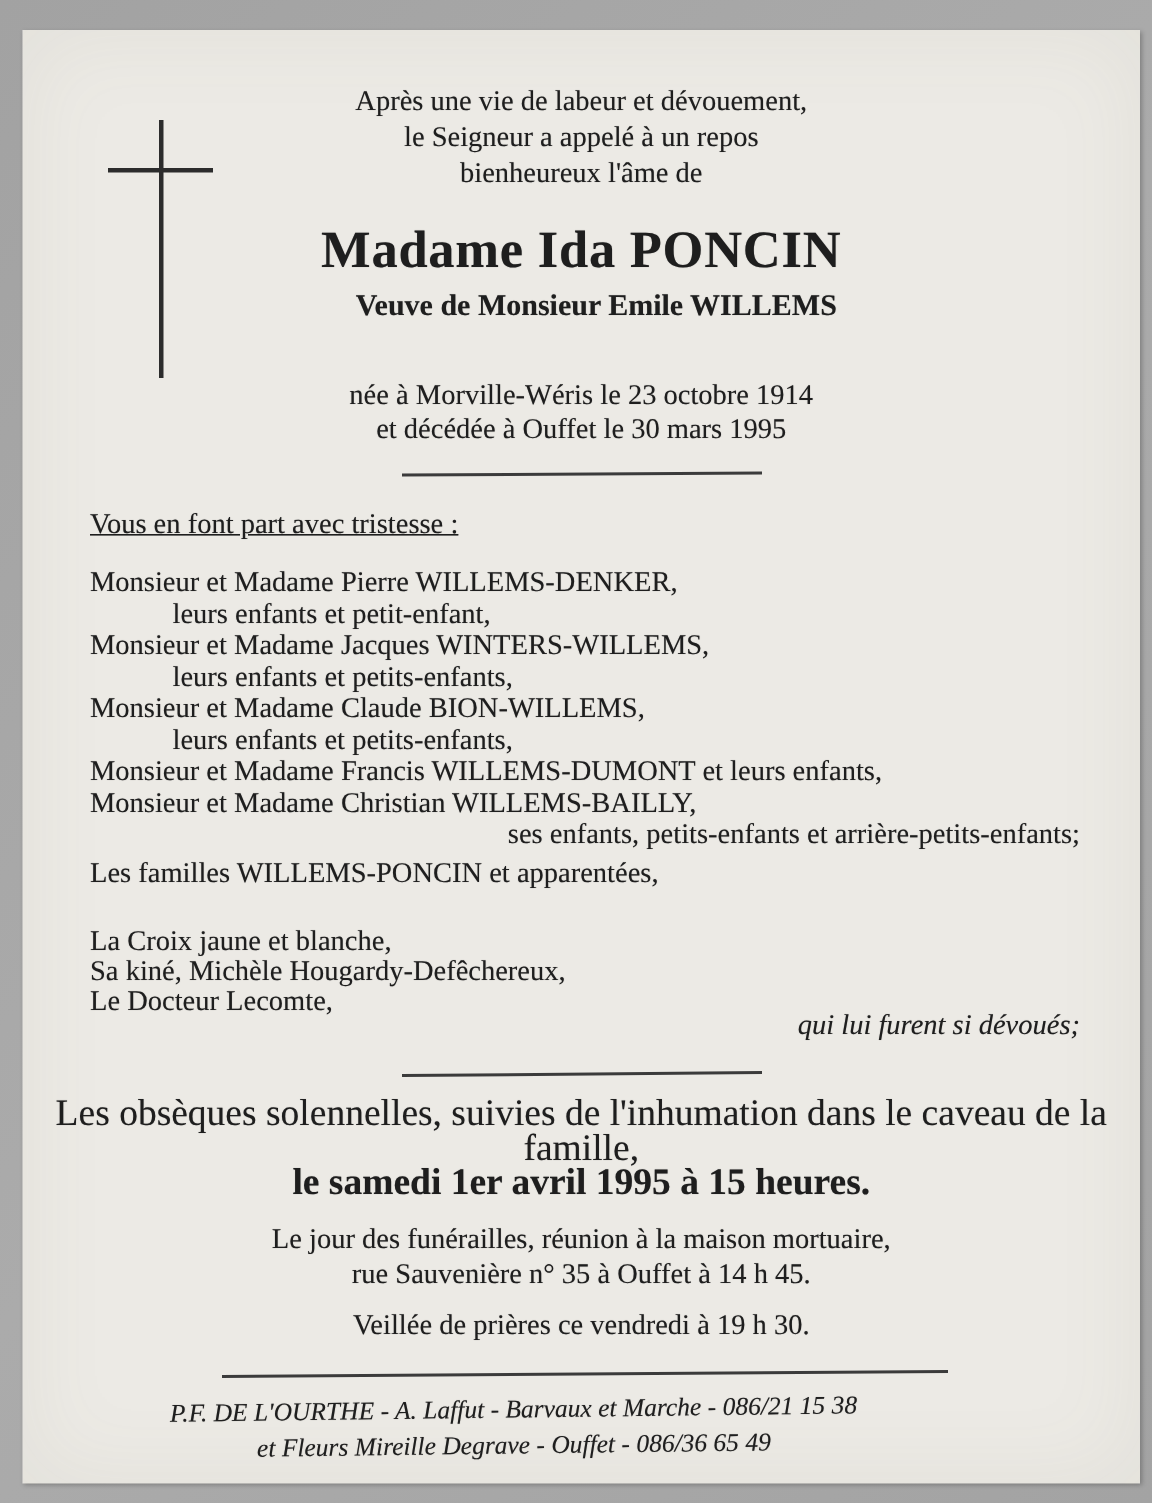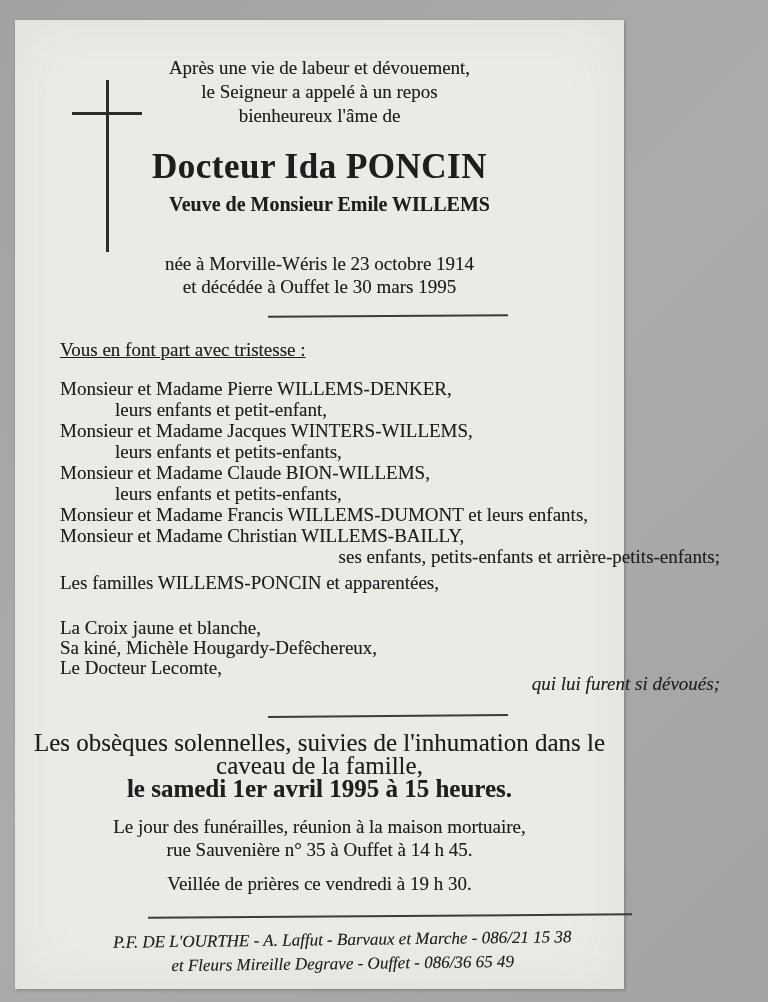--- a/index.html
+++ b/index.html
@@ -12,21 +12,21 @@
     position: relative;
     width: 768px;
     height: 1002px;
     background: linear-gradient(135deg, #a2a2a2 0%, #ababab 50%, #a3a3a3 100%);
     overflow: hidden;
   }
   .paper {
     position: absolute;
     left: 15px;
     top: 20px;
-    width: 609px;
+    width: 745px;
     height: 969px;
     background: #eceae5;
     box-shadow: inset 0 0 60px rgba(120,110,90,0.08), 1px 1px 3px rgba(0,0,0,0.25);
     color: #1e1e1e;
   }
   .paper * { text-shadow: 0 0 0.6px rgba(40,40,40,0.45); }
 
   
   .cross { position: absolute; left: 0; top: 0; }
   .cross .v {
@@ -93,21 +93,21 @@
       <div class="v"></div>
       <div class="h"></div>
     </div>
 
     <div class="centered intro">
       <div>Après une vie de labeur et dévouement,</div>
       <div>le Seigneur a appelé à un repos</div>
       <div>bienheureux l'âme de</div>
     </div>
 
-    <div class="centered name">Docteur Ida PONCIN</div>
+    <div class="centered name">Madame Ida PONCIN</div>
     <div class="centered widow">Veuve de Monsieur Emile WILLEMS</div>
 
     <div class="centered dates">
       <div>née à Morville-Wéris le 23 octobre 1914</div>
       <div>et décédée à Ouffet le 30 mars 1995</div>
     </div>
 
     <div class="rule rule-1"></div>
 
     <div class="tristesse">Vous en font part avec tristesse :</div>

